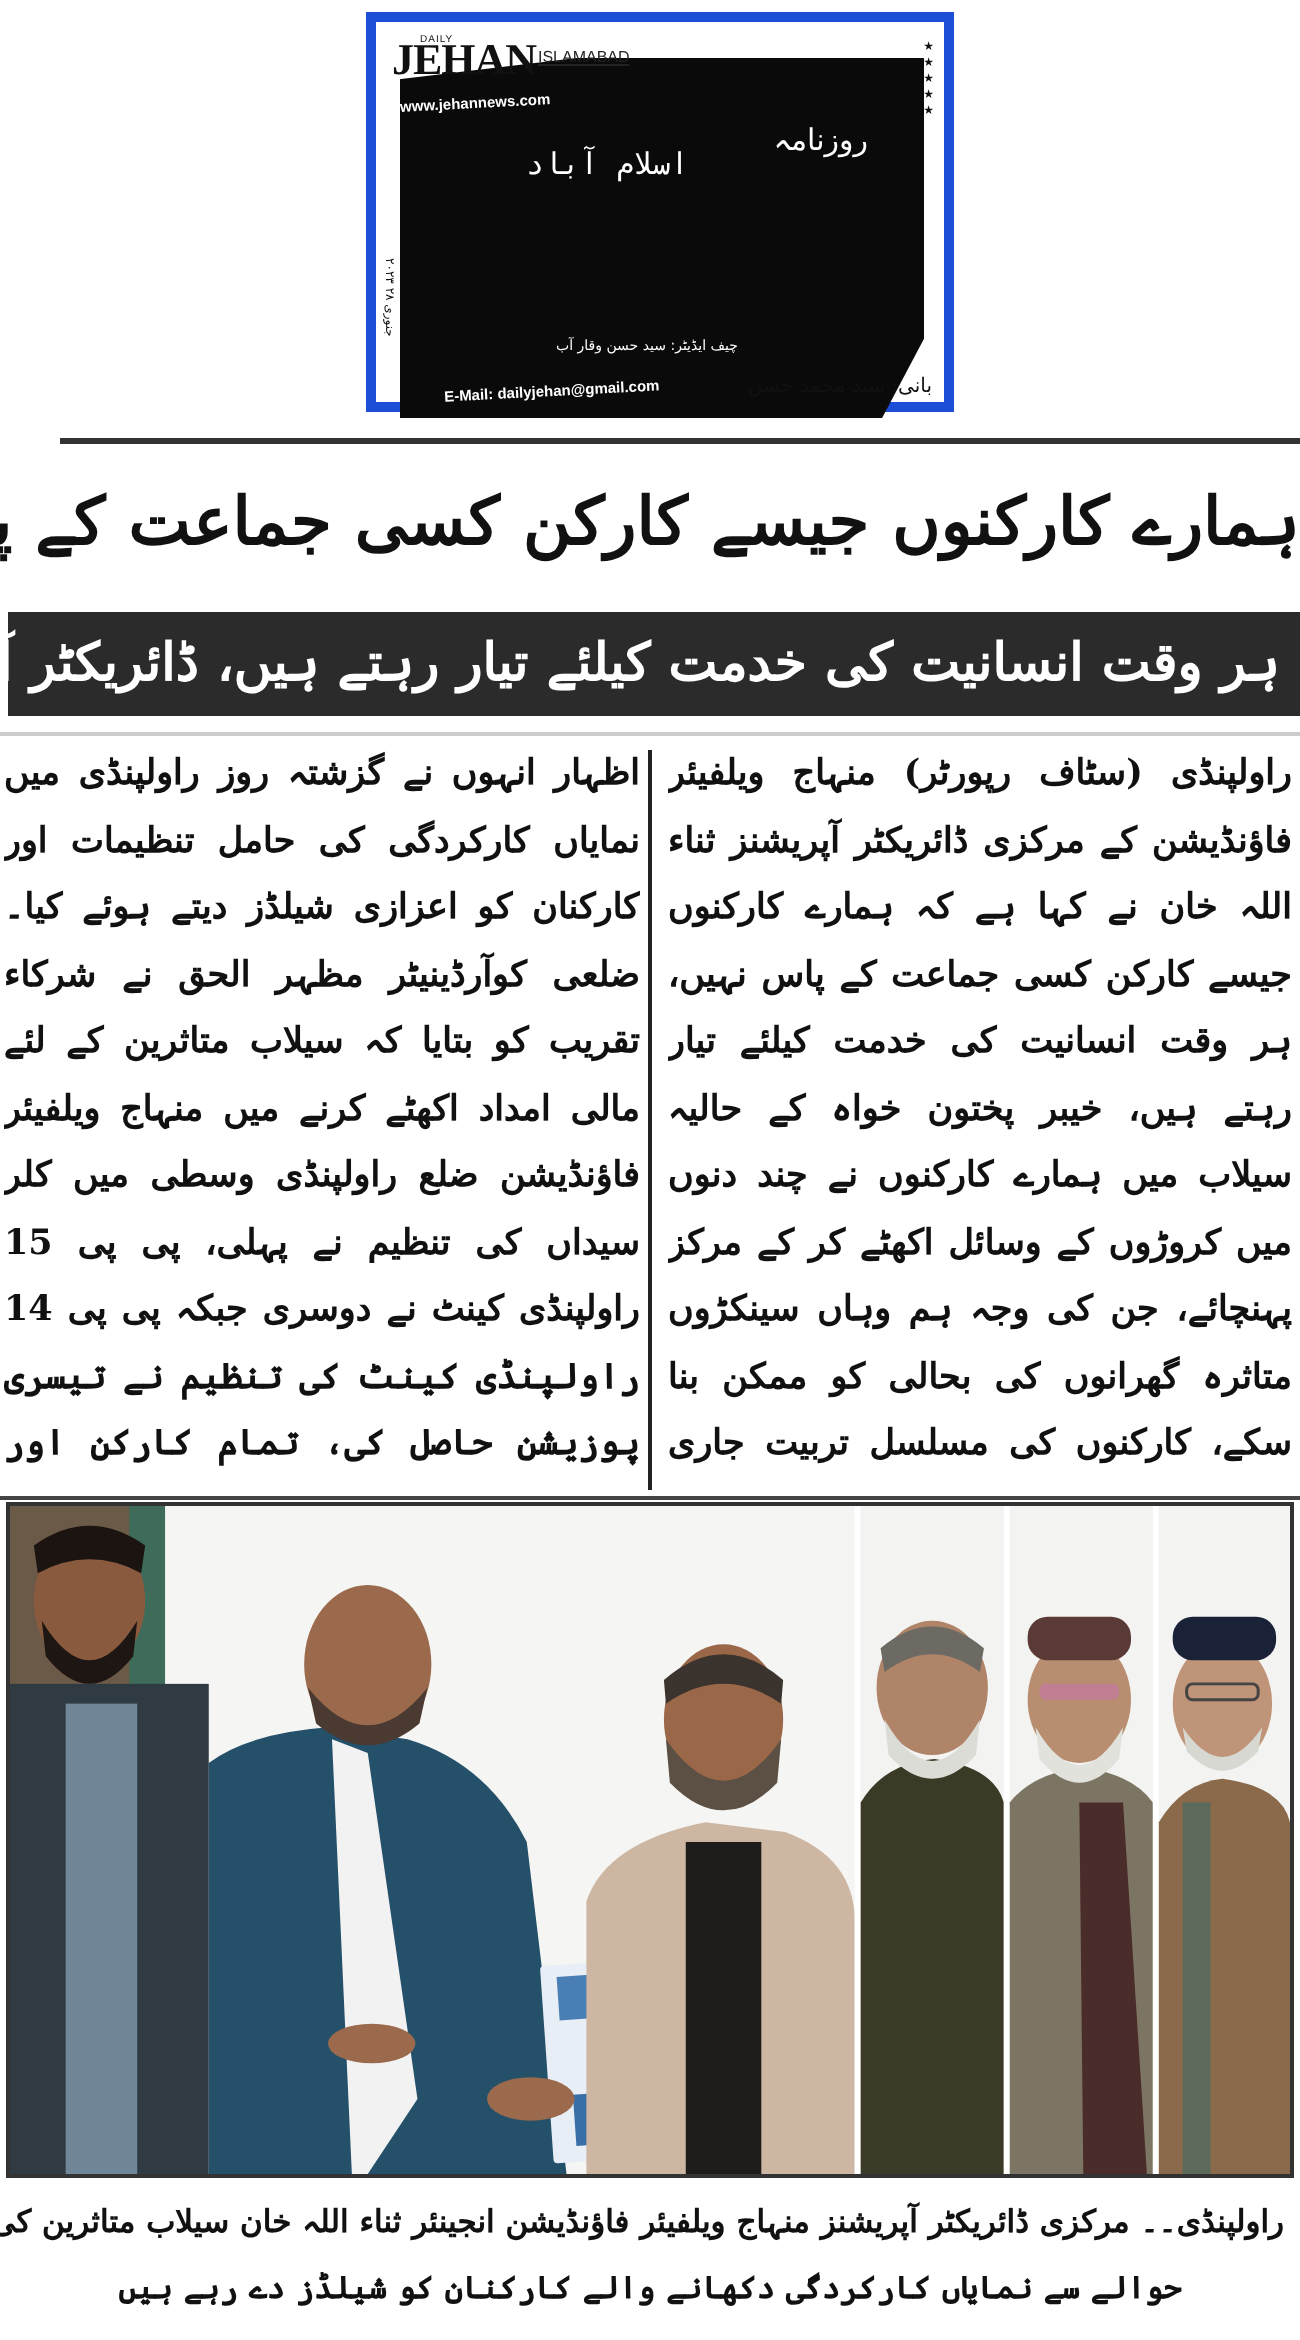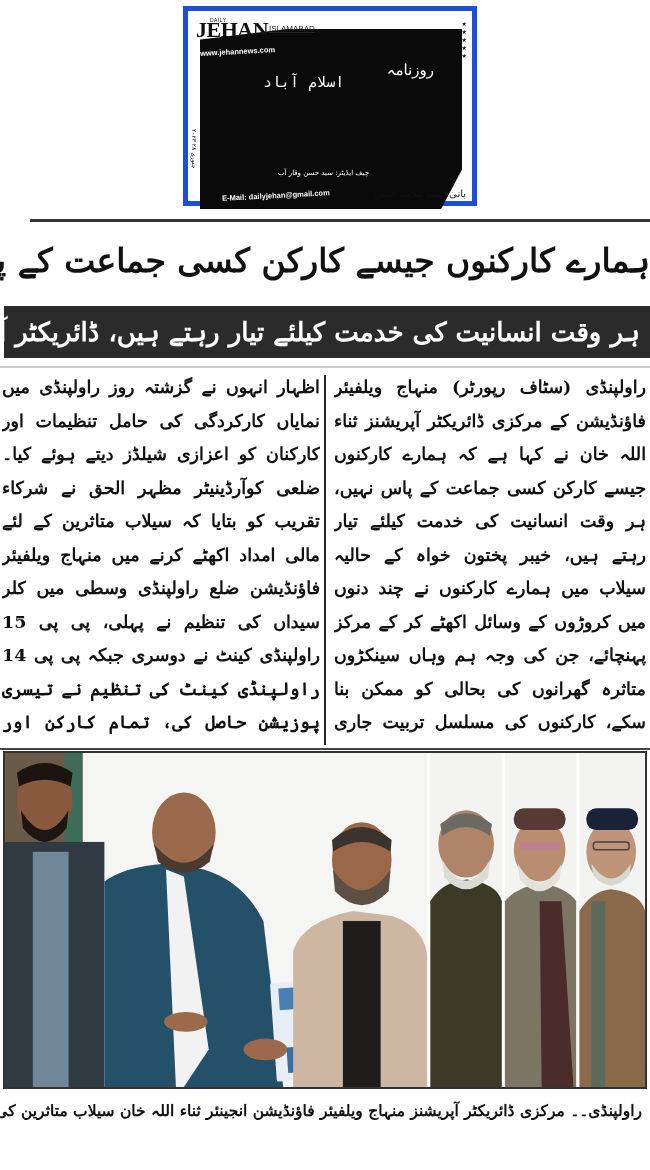--- a/index.html
+++ b/index.html
@@ -192,13 +192,14 @@
     <rect x="590" y="150" width="14" height="188" fill="#5c6a5c"></rect>
     <ellipse cx="610" cy="100" rx="25" ry="32" fill="#c09478"></ellipse>
     <rect x="585" y="56" width="52" height="22" rx="10" fill="#1a2238"></rect>
     <rect x="592" y="90" width="36" height="8" rx="3" fill="none" stroke="#444" stroke-width="1.5"></rect>
     <path d="M590 112 Q610 142 630 112 L628 124 Q610 144 592 124 Z" fill="#d8d8d2"></path>
   </svg>
 </div>
 
 <div class="caption">
   <span class="line1">راولپنڈی۔۔ مرکزی ڈائریکٹر آپریشنز منہاج ویلفیئر فاؤنڈیشن انجینئر ثناء اللہ خان سیلاب متاثرین کی مدد کے</span>
+  <span class="line2">حوالے سے نمایاں کارکردگی دکھانے والے کارکنان کو شیلڈز دے رہے ہیں</span>
 </div>
 
 </body></html>

